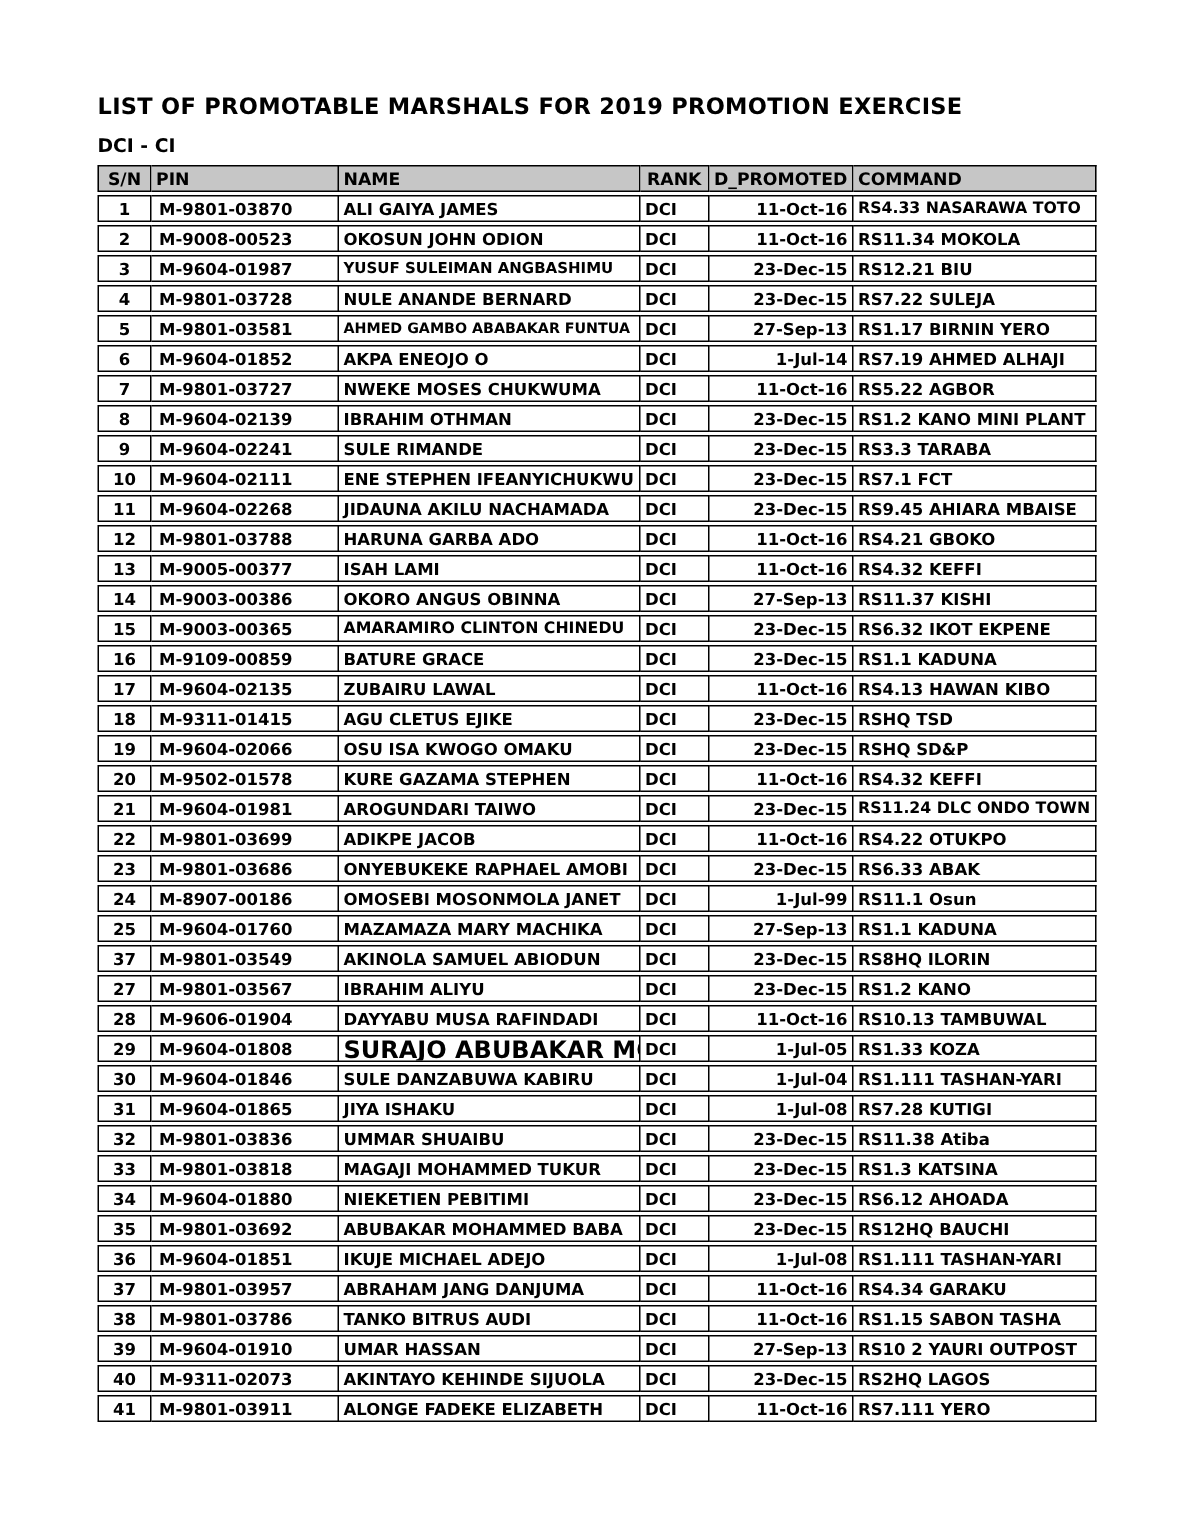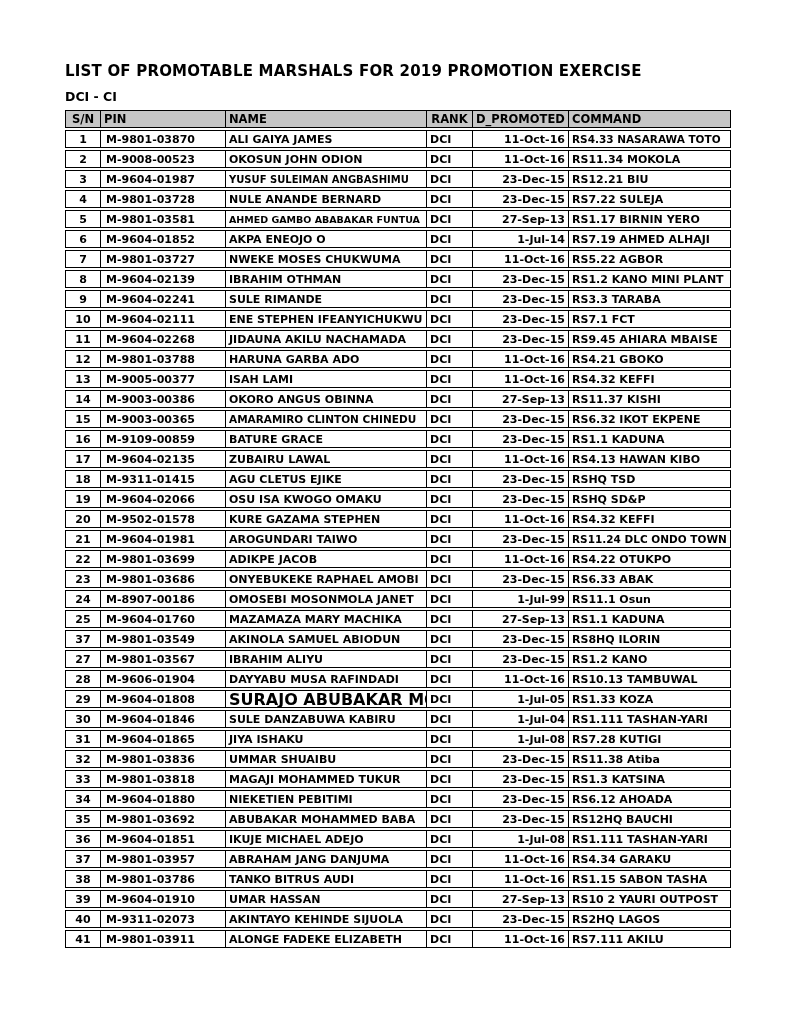--- a/index.html
+++ b/index.html
@@ -397,17 +397,17 @@
           <td class="c-rank">DCI</td>
           <td class="c-date">23-Dec-15</td>
           <td class="c-command">RS2HQ LAGOS</td>
         </tr>
         <tr>
           <td class="c-sn">41</td>
           <td class="c-pin">M-9801-03911</td>
           <td class="c-name">ALONGE FADEKE ELIZABETH</td>
           <td class="c-rank">DCI</td>
           <td class="c-date">11-Oct-16</td>
-          <td class="c-command">RS7.111 AKILU</td>
+          <td class="c-command">RS7.111 YERO</td>
         </tr>
       </tbody>
   </table>
 </div>
 
 </body></html>

